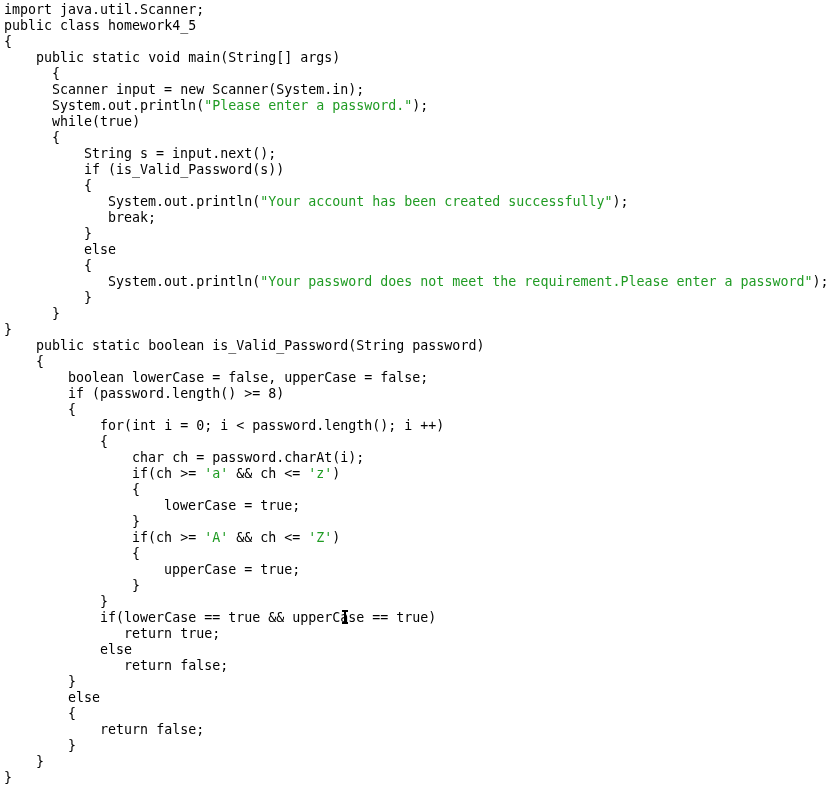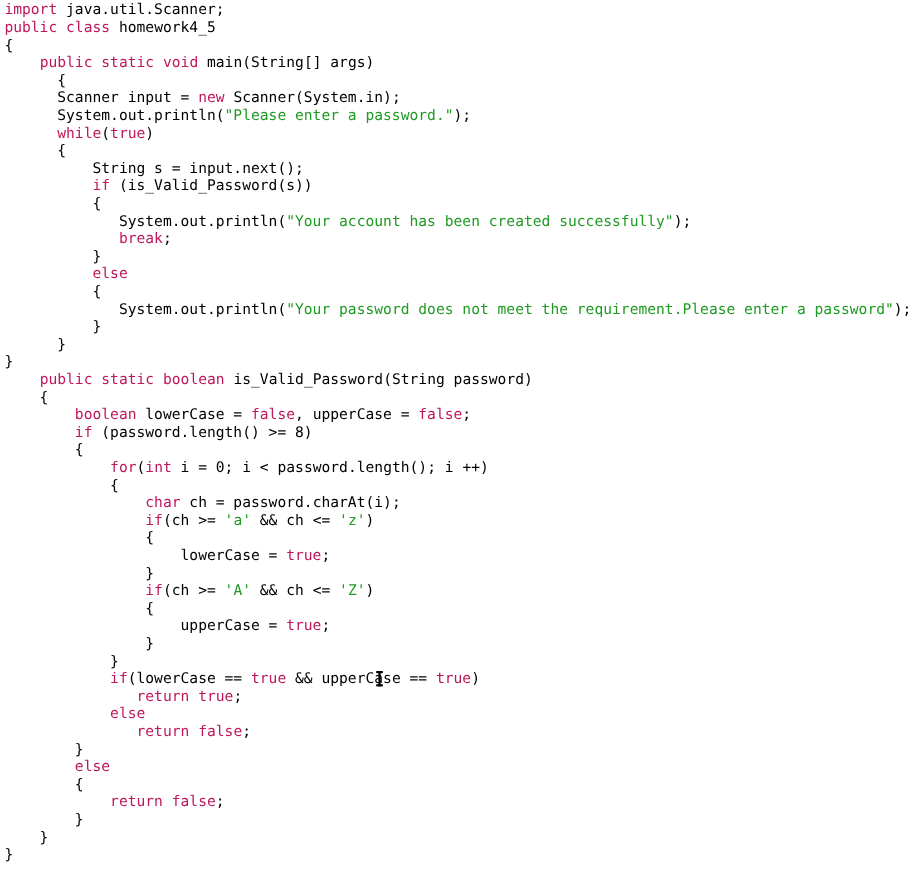--- a/index.html
+++ b/index.html
@@ -58,19 +58,19 @@
     content: "";
     position: absolute;
     left: -2px;
     width: 6px;
     height: 2px;
     background: #000000;
   }
   #caret::before { top: 0; }
   #caret::after  { bottom: 0; }
 </style>
-<style>.kw{color:#be185d;margin-top:24px;}.str{color:#1F9B23;}.pl{color:#000000;}#editor{background:#ffffff;}#code{font-size:13.3px;line-height:16px;}</style></head>
+<style>.kw{color:#000000;margin-top:24px;}.str{color:#1F9B23;}.pl{color:#000000;}#editor{background:#ffffff;}#code{font-size:13.3px;line-height:16px;}</style></head>
 <body>
 
 <div id="editor">
   <div id="code"><span class="ln"><span class="kw">import</span><span class="pl"> java.util.Scanner;</span></span><span class="ln"><span class="kw">public</span><span class="pl"> </span><span class="kw">class</span><span class="pl"> homework4_5</span></span><span class="ln"><span class="pl">{</span></span><span class="ln"><span class="pl">    </span><span class="kw">public</span><span class="pl"> </span><span class="kw">static</span><span class="pl"> </span><span class="kw">void</span><span class="pl"> main(String[] args)</span></span><span class="ln"><span class="pl">      {</span></span><span class="ln"><span class="pl">      Scanner input = </span><span class="kw">new</span><span class="pl"> Scanner(System.in);</span></span><span class="ln"><span class="pl">      System.out.println(</span><span class="str">"Please enter a password."</span><span class="pl">);</span></span><span class="ln"><span class="pl">      </span><span class="kw">while</span><span class="pl">(</span><span class="kw">true</span><span class="pl">)</span></span><span class="ln"><span class="pl">      {</span></span><span class="ln"><span class="pl">          String s = input.next();</span></span><span class="ln"><span class="pl">          </span><span class="kw">if</span><span class="pl"> (is_Valid_Password(s))</span></span><span class="ln"><span class="pl">          {</span></span><span class="ln"><span class="pl">             System.out.println(</span><span class="str">"Your account has been created successfully"</span><span class="pl">);</span></span><span class="ln"><span class="pl">             </span><span class="kw">break</span><span class="pl">;</span></span><span class="ln"><span class="pl">          }</span></span><span class="ln"><span class="pl">          </span><span class="kw">else</span></span><span class="ln"><span class="pl">          {</span></span><span class="ln"><span class="pl">             System.out.println(</span><span class="str">"Your password does not meet the requirement.Please enter a password"</span><span class="pl">);</span></span><span class="ln"><span class="pl">          }</span></span><span class="ln"><span class="pl">      }</span></span><span class="ln"><span class="pl">}</span></span><span class="ln"><span class="pl">    </span><span class="kw">public</span><span class="pl"> </span><span class="kw">static</span><span class="pl"> </span><span class="kw">boolean</span><span class="pl"> is_Valid_Password(String password)</span></span><span class="ln"><span class="pl">    {</span></span><span class="ln"><span class="pl">        </span><span class="kw">boolean</span><span class="pl"> lowerCase = </span><span class="kw">false</span><span class="pl">, upperCase = </span><span class="kw">false</span><span class="pl">;</span></span><span class="ln"><span class="pl">        </span><span class="kw">if</span><span class="pl"> (password.length() &gt;= </span><span class="pl">8</span><span class="pl">)</span></span><span class="ln"><span class="pl">        {</span></span><span class="ln"><span class="pl">            </span><span class="kw">for</span><span class="pl">(</span><span class="kw">int</span><span class="pl"> i = </span><span class="pl">0</span><span class="pl">; i &lt; password.length(); i ++)</span></span><span class="ln"><span class="pl">            {</span></span><span class="ln"><span class="pl">                </span><span class="kw">char</span><span class="pl"> ch = password.charAt(i);</span></span><span class="ln"><span class="pl">                </span><span class="kw">if</span><span class="pl">(ch &gt;= </span><span class="str">'a'</span><span class="pl"> &amp;&amp; ch &lt;= </span><span class="str">'z'</span><span class="pl">)</span></span><span class="ln"><span class="pl">                {</span></span><span class="ln"><span class="pl">                    lowerCase = </span><span class="kw">true</span><span class="pl">;</span></span><span class="ln"><span class="pl">                }</span></span><span class="ln"><span class="pl">                </span><span class="kw">if</span><span class="pl">(ch &gt;= </span><span class="str">'A'</span><span class="pl"> &amp;&amp; ch &lt;= </span><span class="str">'Z'</span><span class="pl">)</span></span><span class="ln"><span class="pl">                {</span></span><span class="ln"><span class="pl">                    upperCase = </span><span class="kw">true</span><span class="pl">;</span></span><span class="ln"><span class="pl">                }</span></span><span class="ln"><span class="pl">            }</span></span><span class="ln"><span class="pl">            </span><span class="kw">if</span><span class="pl">(lowerCase == </span><span class="kw">true</span><span class="pl"> &amp;&amp; upperCase == </span><span class="kw">true</span><span class="pl">)</span></span><span class="ln"><span class="pl">               </span><span class="kw">return</span><span class="pl"> </span><span class="kw">true</span><span class="pl">;</span></span><span class="ln"><span class="pl">            </span><span class="kw">else</span></span><span class="ln"><span class="pl">               </span><span class="kw">return</span><span class="pl"> </span><span class="kw">false</span><span class="pl">;</span></span><span class="ln"><span class="pl">        }</span></span><span class="ln"><span class="pl">        </span><span class="kw">else</span></span><span class="ln"><span class="pl">        {</span></span><span class="ln"><span class="pl">            </span><span class="kw">return</span><span class="pl"> </span><span class="kw">false</span><span class="pl">;</span></span><span class="ln"><span class="pl">        }</span></span><span class="ln"><span class="pl">    }</span></span><span class="ln"><span class="pl">}</span></span></div>
   <div id="caret" style="left: 344px; top: 610px;"></div>
 </div>
 
 </body></html>

